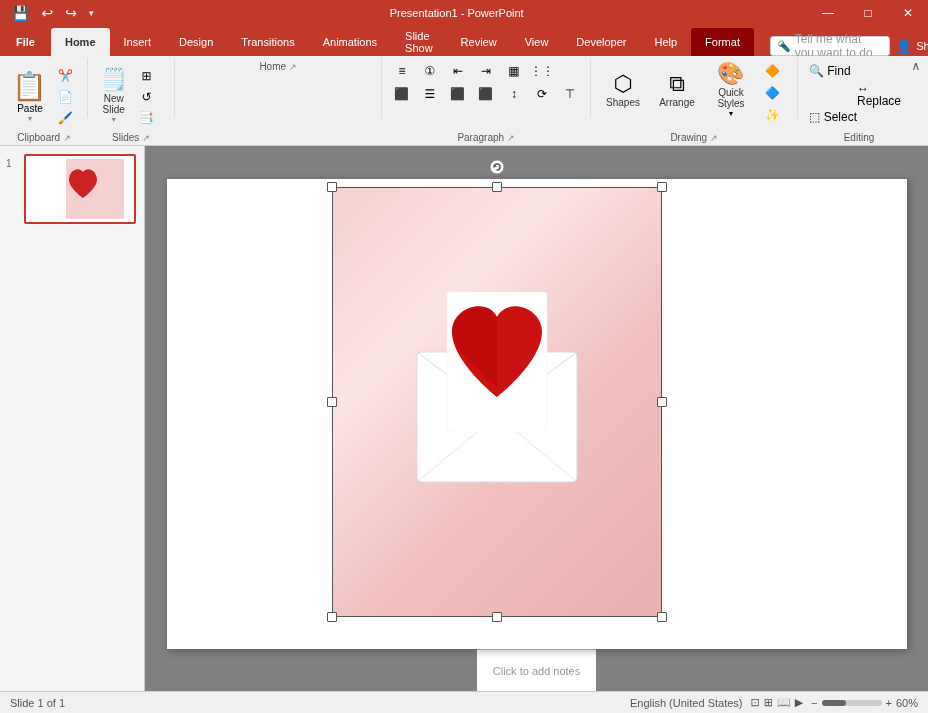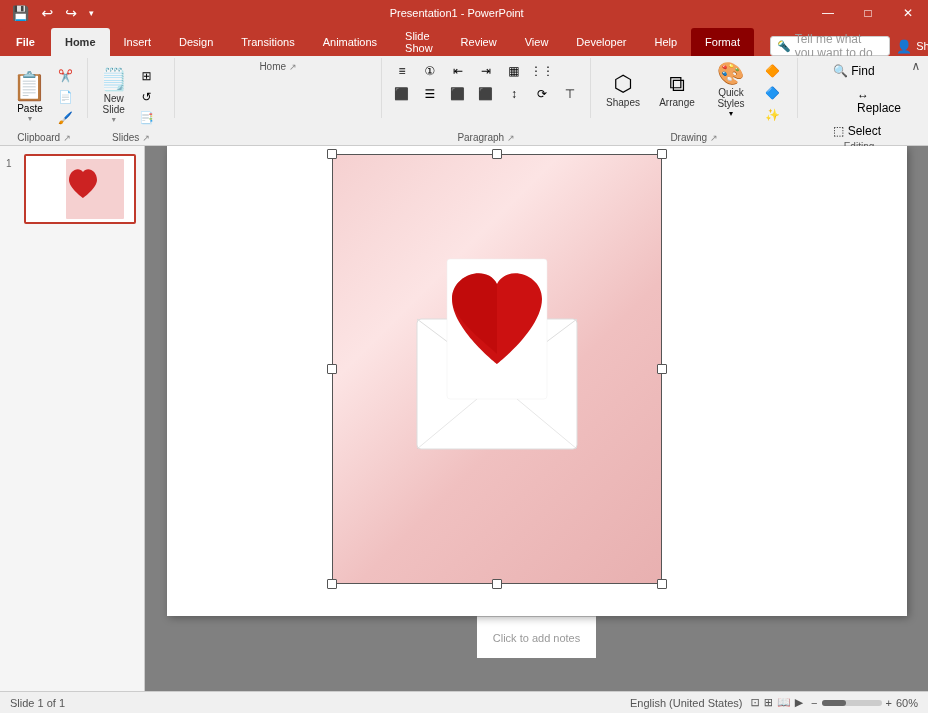--- a/index.html
+++ b/index.html
@@ -139,21 +139,21 @@
       cursor: pointer;
     }
 
     
     .canvas-area {
       flex: 1;
       background: #808080;
       display: flex;
       flex-direction: column;
       align-items: center;
-      justify-content: flex-start;
+      justify-content: flex-end;
       position: relative;
       overflow: hidden;
     }
 
     .slide-canvas {
       background: white;
       width: 740px;
       height: 470px;
       position: relative;
       box-shadow: 2px 2px 8px rgba(0,0,0,0.3);
@@ -550,21 +550,21 @@
       </div>
       <div class="group-label-row">
         <span>Drawing</span>
         <span class="expand-icon">↗</span>
       </div>
     </div>
 
     <div class="separator"></div>
 
     <div class="group-inner" style="min-width:70px;">
-      <div class="col" style="gap:10px;align-items:center;">
+      <div class="col" style="gap:3px;align-items:flex-start;">
         <div class="ribbon-btn-small" style="width:60px;justify-content:flex-start;gap:4px;">🔍 Find</div>
         <div class="ribbon-btn-small" style="width:60px;justify-content:flex-start;gap:4px;margin-left:48px;">↔ Replace</div>
         <div class="ribbon-btn-small" style="width:60px;justify-content:flex-start;gap:4px;">⬚ Select</div>
       </div>
       <div class="group-label-row">
         <span>Editing</span>
       </div>
     </div>
 
     <div class="collapse-btn">∧</div>

